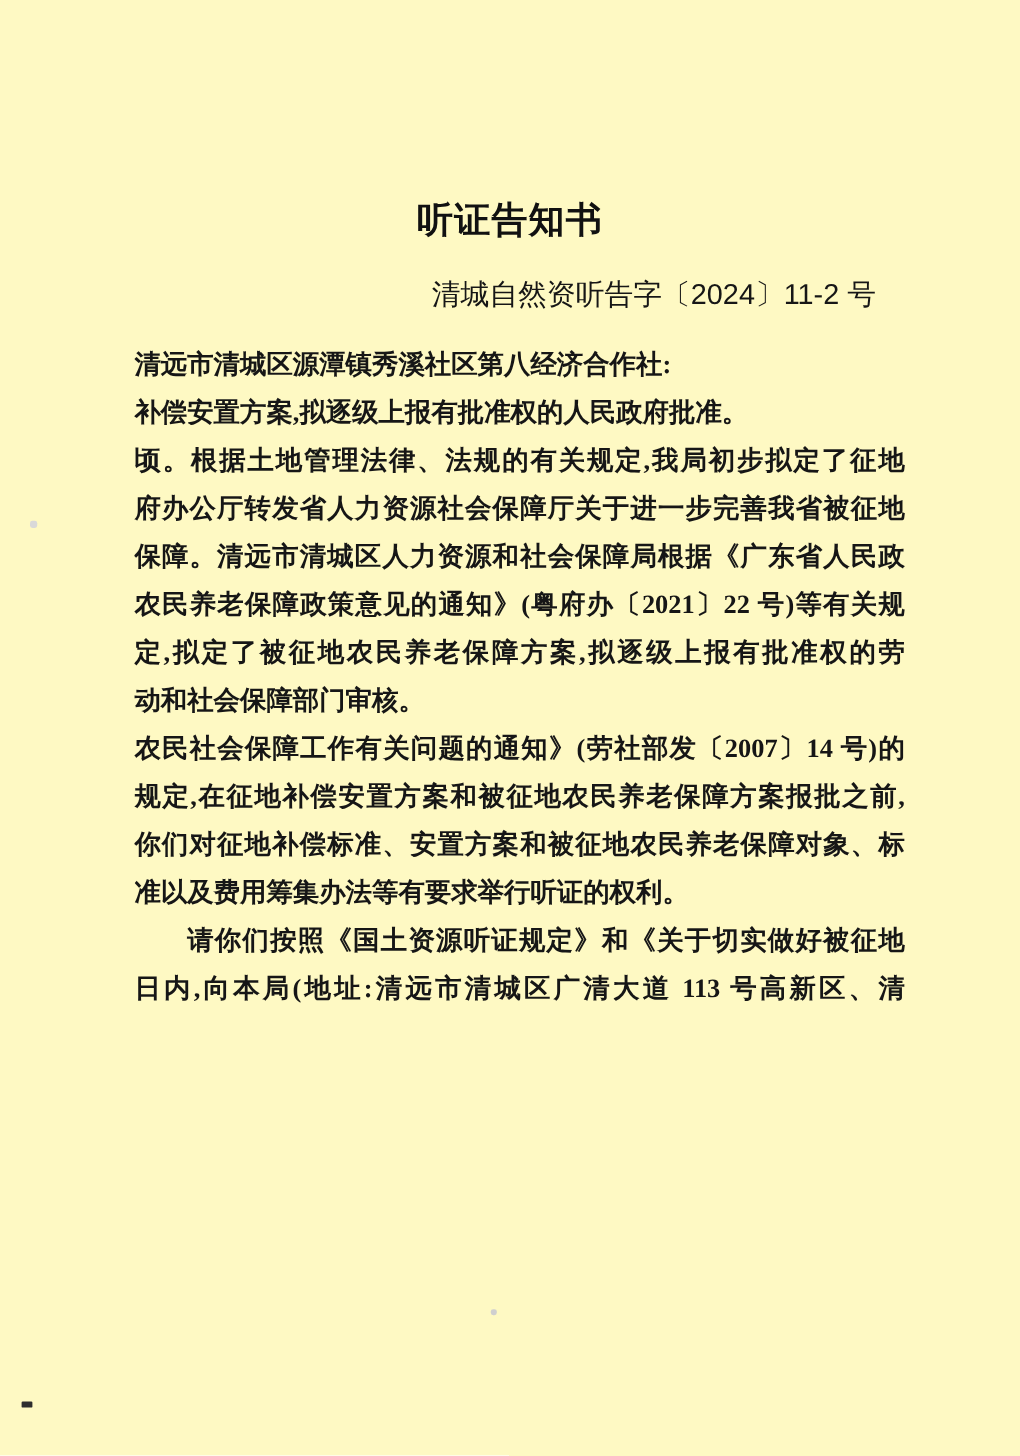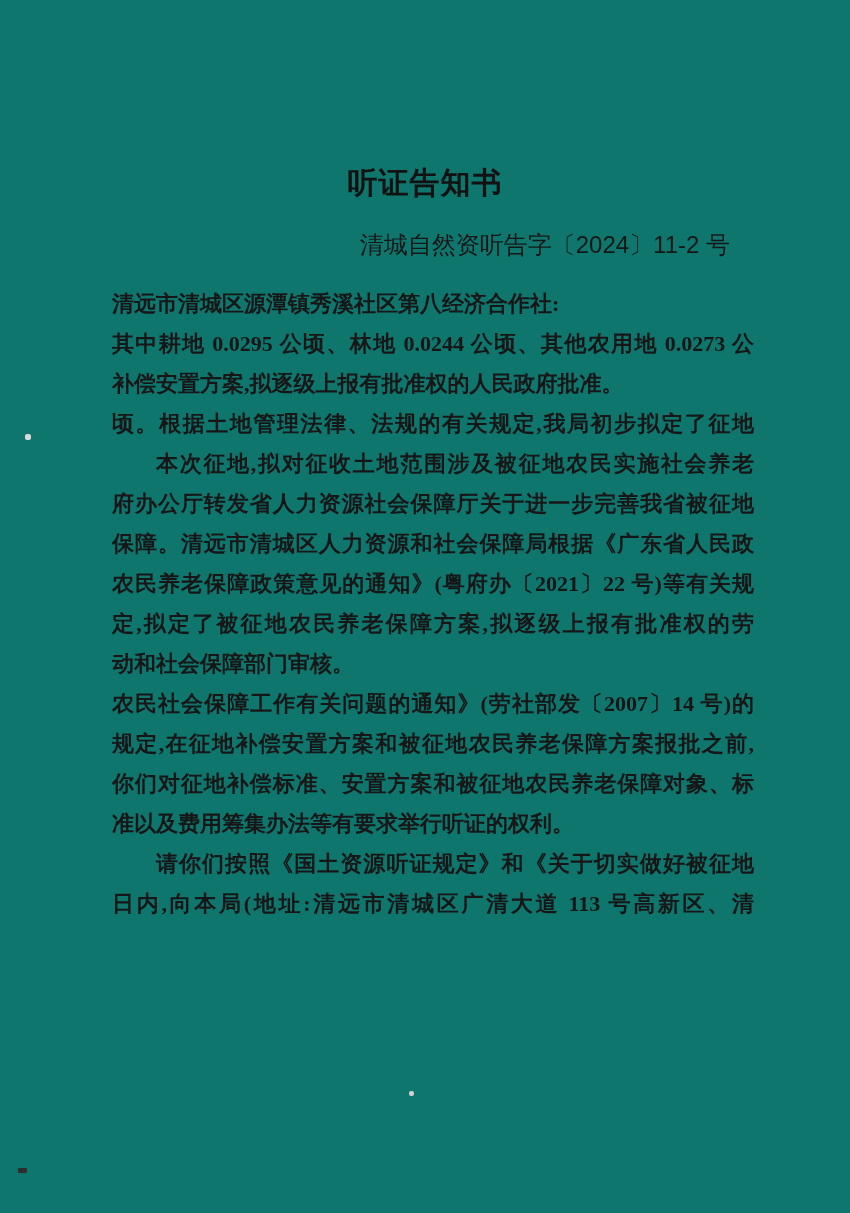--- a/index.html
+++ b/index.html
@@ -4,21 +4,21 @@
 <style>
   html, body {
     margin: 0;
     padding: 0;
     background: #ffffff;
   }
   .page {
     position: relative;
     width: 850px;
     height: 1213px;
-    background: #0f766e;
+    background: #fef9c3;
     overflow: hidden;
     color: #171717;
   }
   .doc-title {
     position: absolute;
     top: 163px;
     left: 0;
     width: 100%;
     text-align: center;
     font-family: "Liberation Sans", "DejaVu Sans", sans-serif;
@@ -73,24 +73,22 @@
 <body>
 
 <div class="page">
 
   <div class="doc-title">听证告知书</div>
 
   <div class="doc-ref">清城自然资听告字〔2024〕11-2 号</div>
 
   <div class="doc-body">
       <div class="line">清远市清城区源潭镇秀溪社区第八经济合作社:</div>
-      <div class="line just">其中耕地 0.0295 公顷、林地 0.0244 公顷、其他农用地 0.0273 公</div>
       <div class="line">补偿安置方案,拟逐级上报有批准权的人民政府批准。</div>
       <div class="line just">顷。根据土地管理法律、法规的有关规定,我局初步拟定了征地</div>
-      <div class="line indent just">本次征地,拟对征收土地范围涉及被征地农民实施社会养老</div>
       <div class="line just">府办公厅转发省人力资源社会保障厅关于进一步完善我省被征地</div>
       <div class="line just">保障。清远市清城区人力资源和社会保障局根据《广东省人民政</div>
       <div class="line just">农民养老保障政策意见的通知》(粤府办〔2021〕22 号)等有关规</div>
       <div class="line just">定,拟定了被征地农民养老保障方案,拟逐级上报有批准权的劳</div>
       <div class="line">动和社会保障部门审核。</div>
       <div class="line just">农民社会保障工作有关问题的通知》(劳社部发〔2007〕14 号)的</div>
       <div class="line just">规定,在征地补偿安置方案和被征地农民养老保障方案报批之前,</div>
       <div class="line just">你们对征地补偿标准、安置方案和被征地农民养老保障对象、标</div>
       <div class="line">准以及费用筹集办法等有要求举行听证的权利。</div>
       <div class="line indent just">请你们按照《国土资源听证规定》和《关于切实做好被征地</div>

